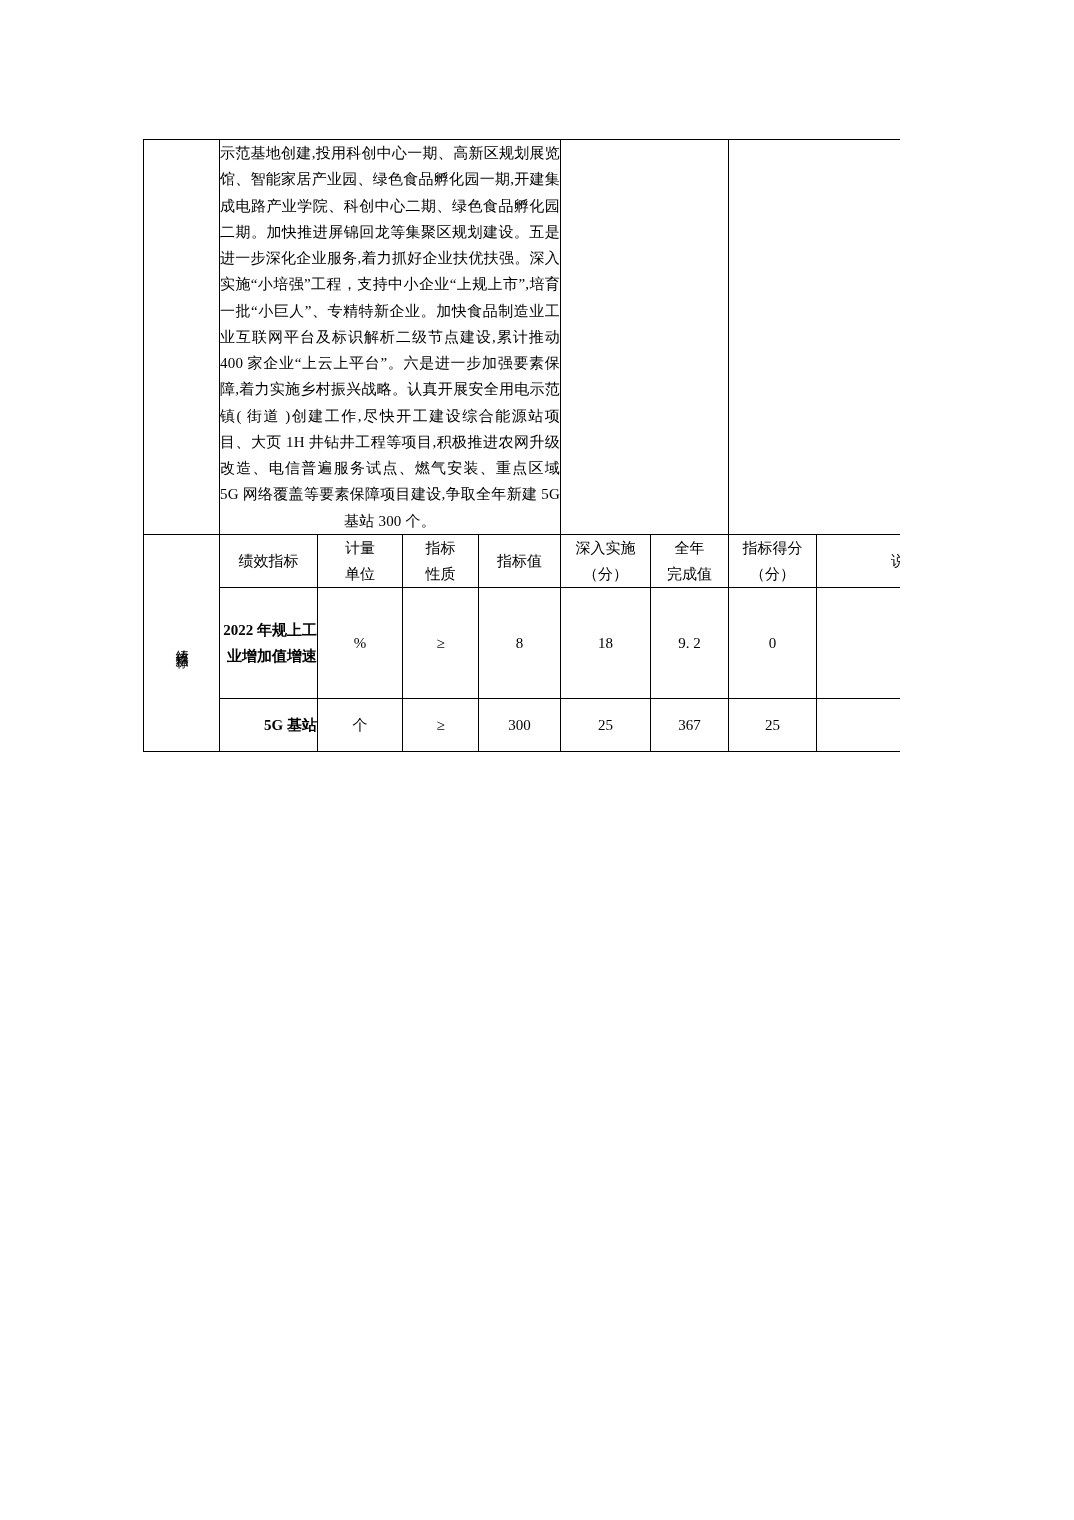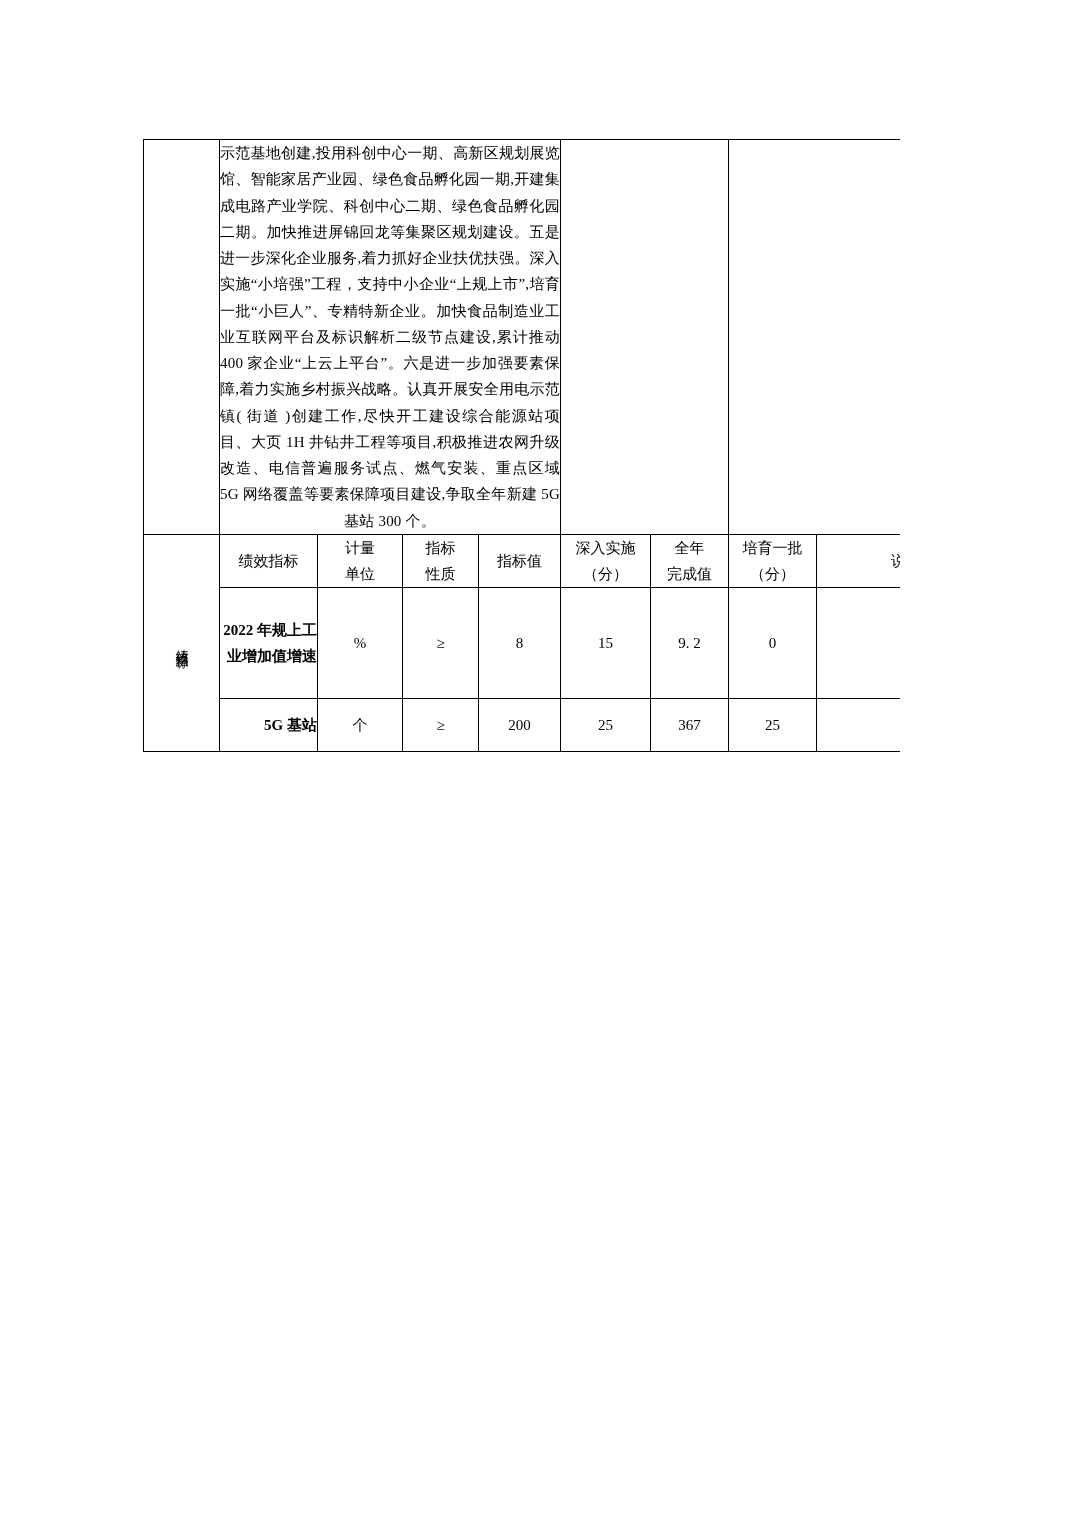--- a/index.html
+++ b/index.html
@@ -139,44 +139,44 @@
         </td>
         <td class="hdr">
           <span class="two-line">深入实施</span>
           <span class="two-line">（分）</span>
         </td>
         <td class="hdr">
           <span class="two-line">全年</span>
           <span class="two-line">完成值</span>
         </td>
         <td class="hdr">
-          <span class="two-line">培育一批</span>
+          <span class="two-line">指标得分</span>
           <span class="two-line">（分）</span>
         </td>
         <td class="hdr">
           <span>说明</span>
         </td>
       </tr>
 
       <tr>
         <td class="nameCell" style="height:110px">2022 年规上工业增加值增速</td>
         <td class="cell">%</td>
         <td class="cell">≥</td>
         <td class="cell">8</td>
-        <td class="cell">15</td>
+        <td class="cell">18</td>
         <td class="cell">9. 2</td>
         <td class="cell">0</td>
         <td class="cell"></td>
       </tr>
 
       <tr>
         <td class="nameCell" style="height:52px">5G 基站</td>
         <td class="cell">个</td>
         <td class="cell">≥</td>
-        <td class="cell">200</td>
+        <td class="cell">300</td>
         <td class="cell">25</td>
         <td class="cell">367</td>
         <td class="cell">25</td>
         <td class="cell"></td>
       </tr>
     </tbody>
   </table>
 </div>
 
 </body></html>

